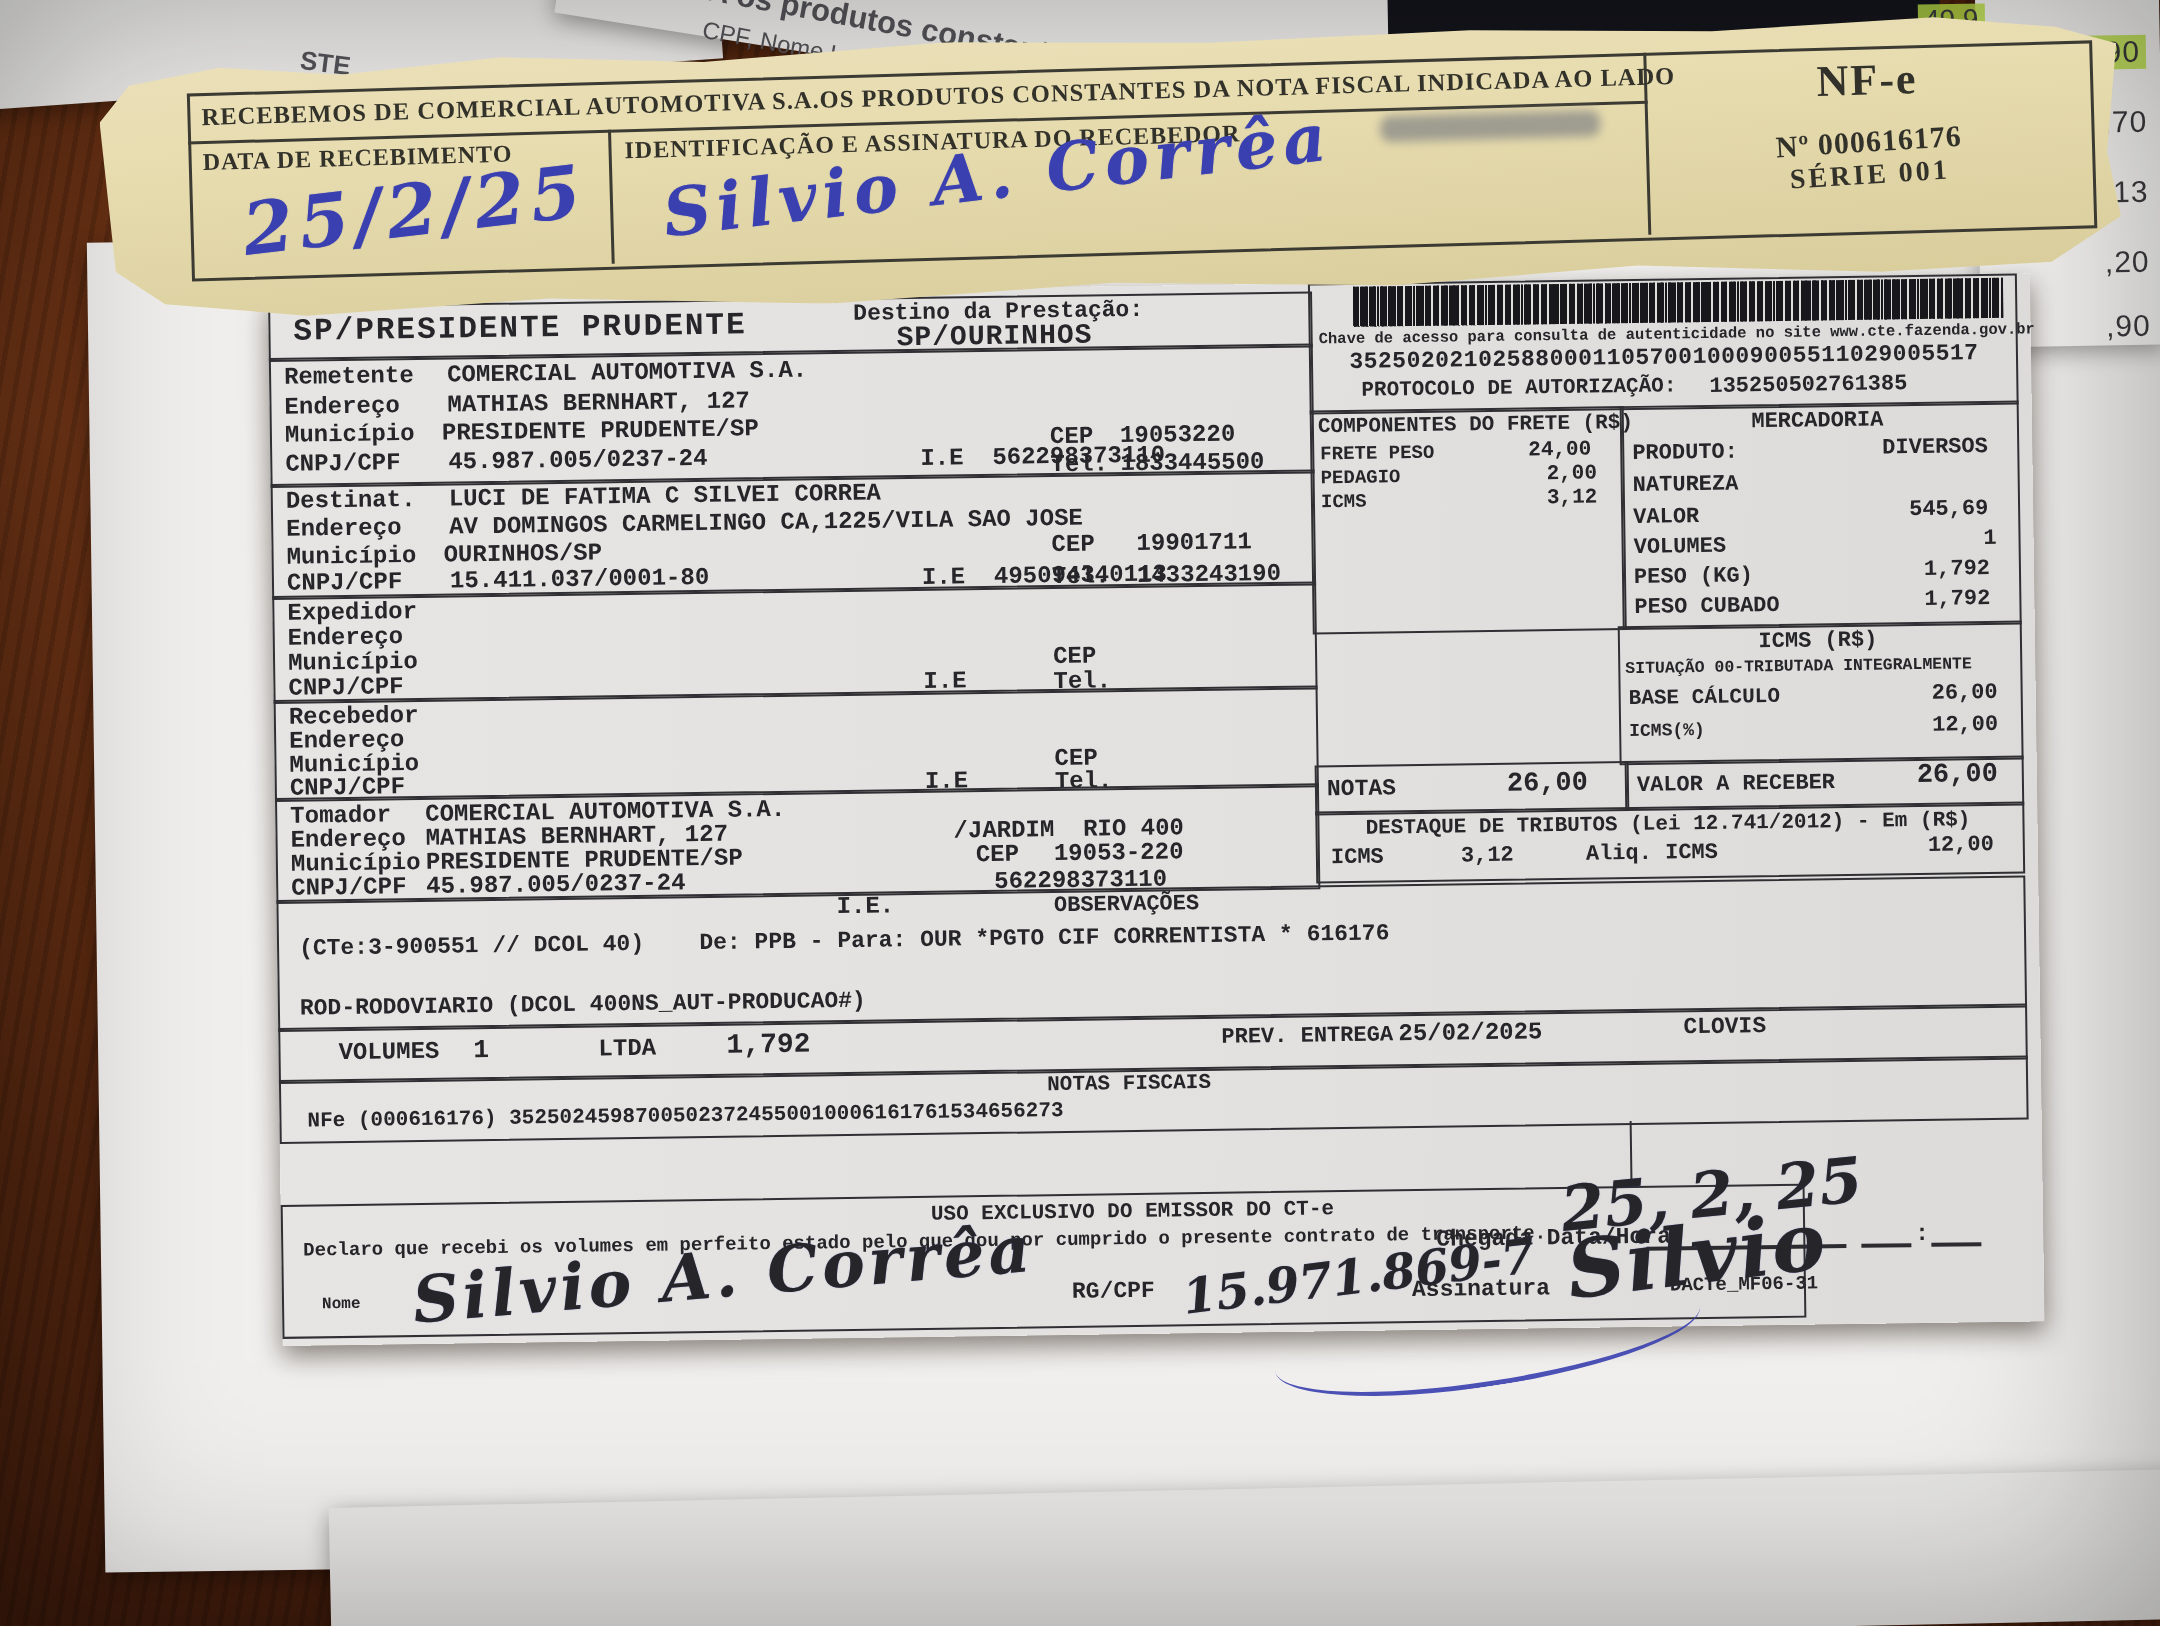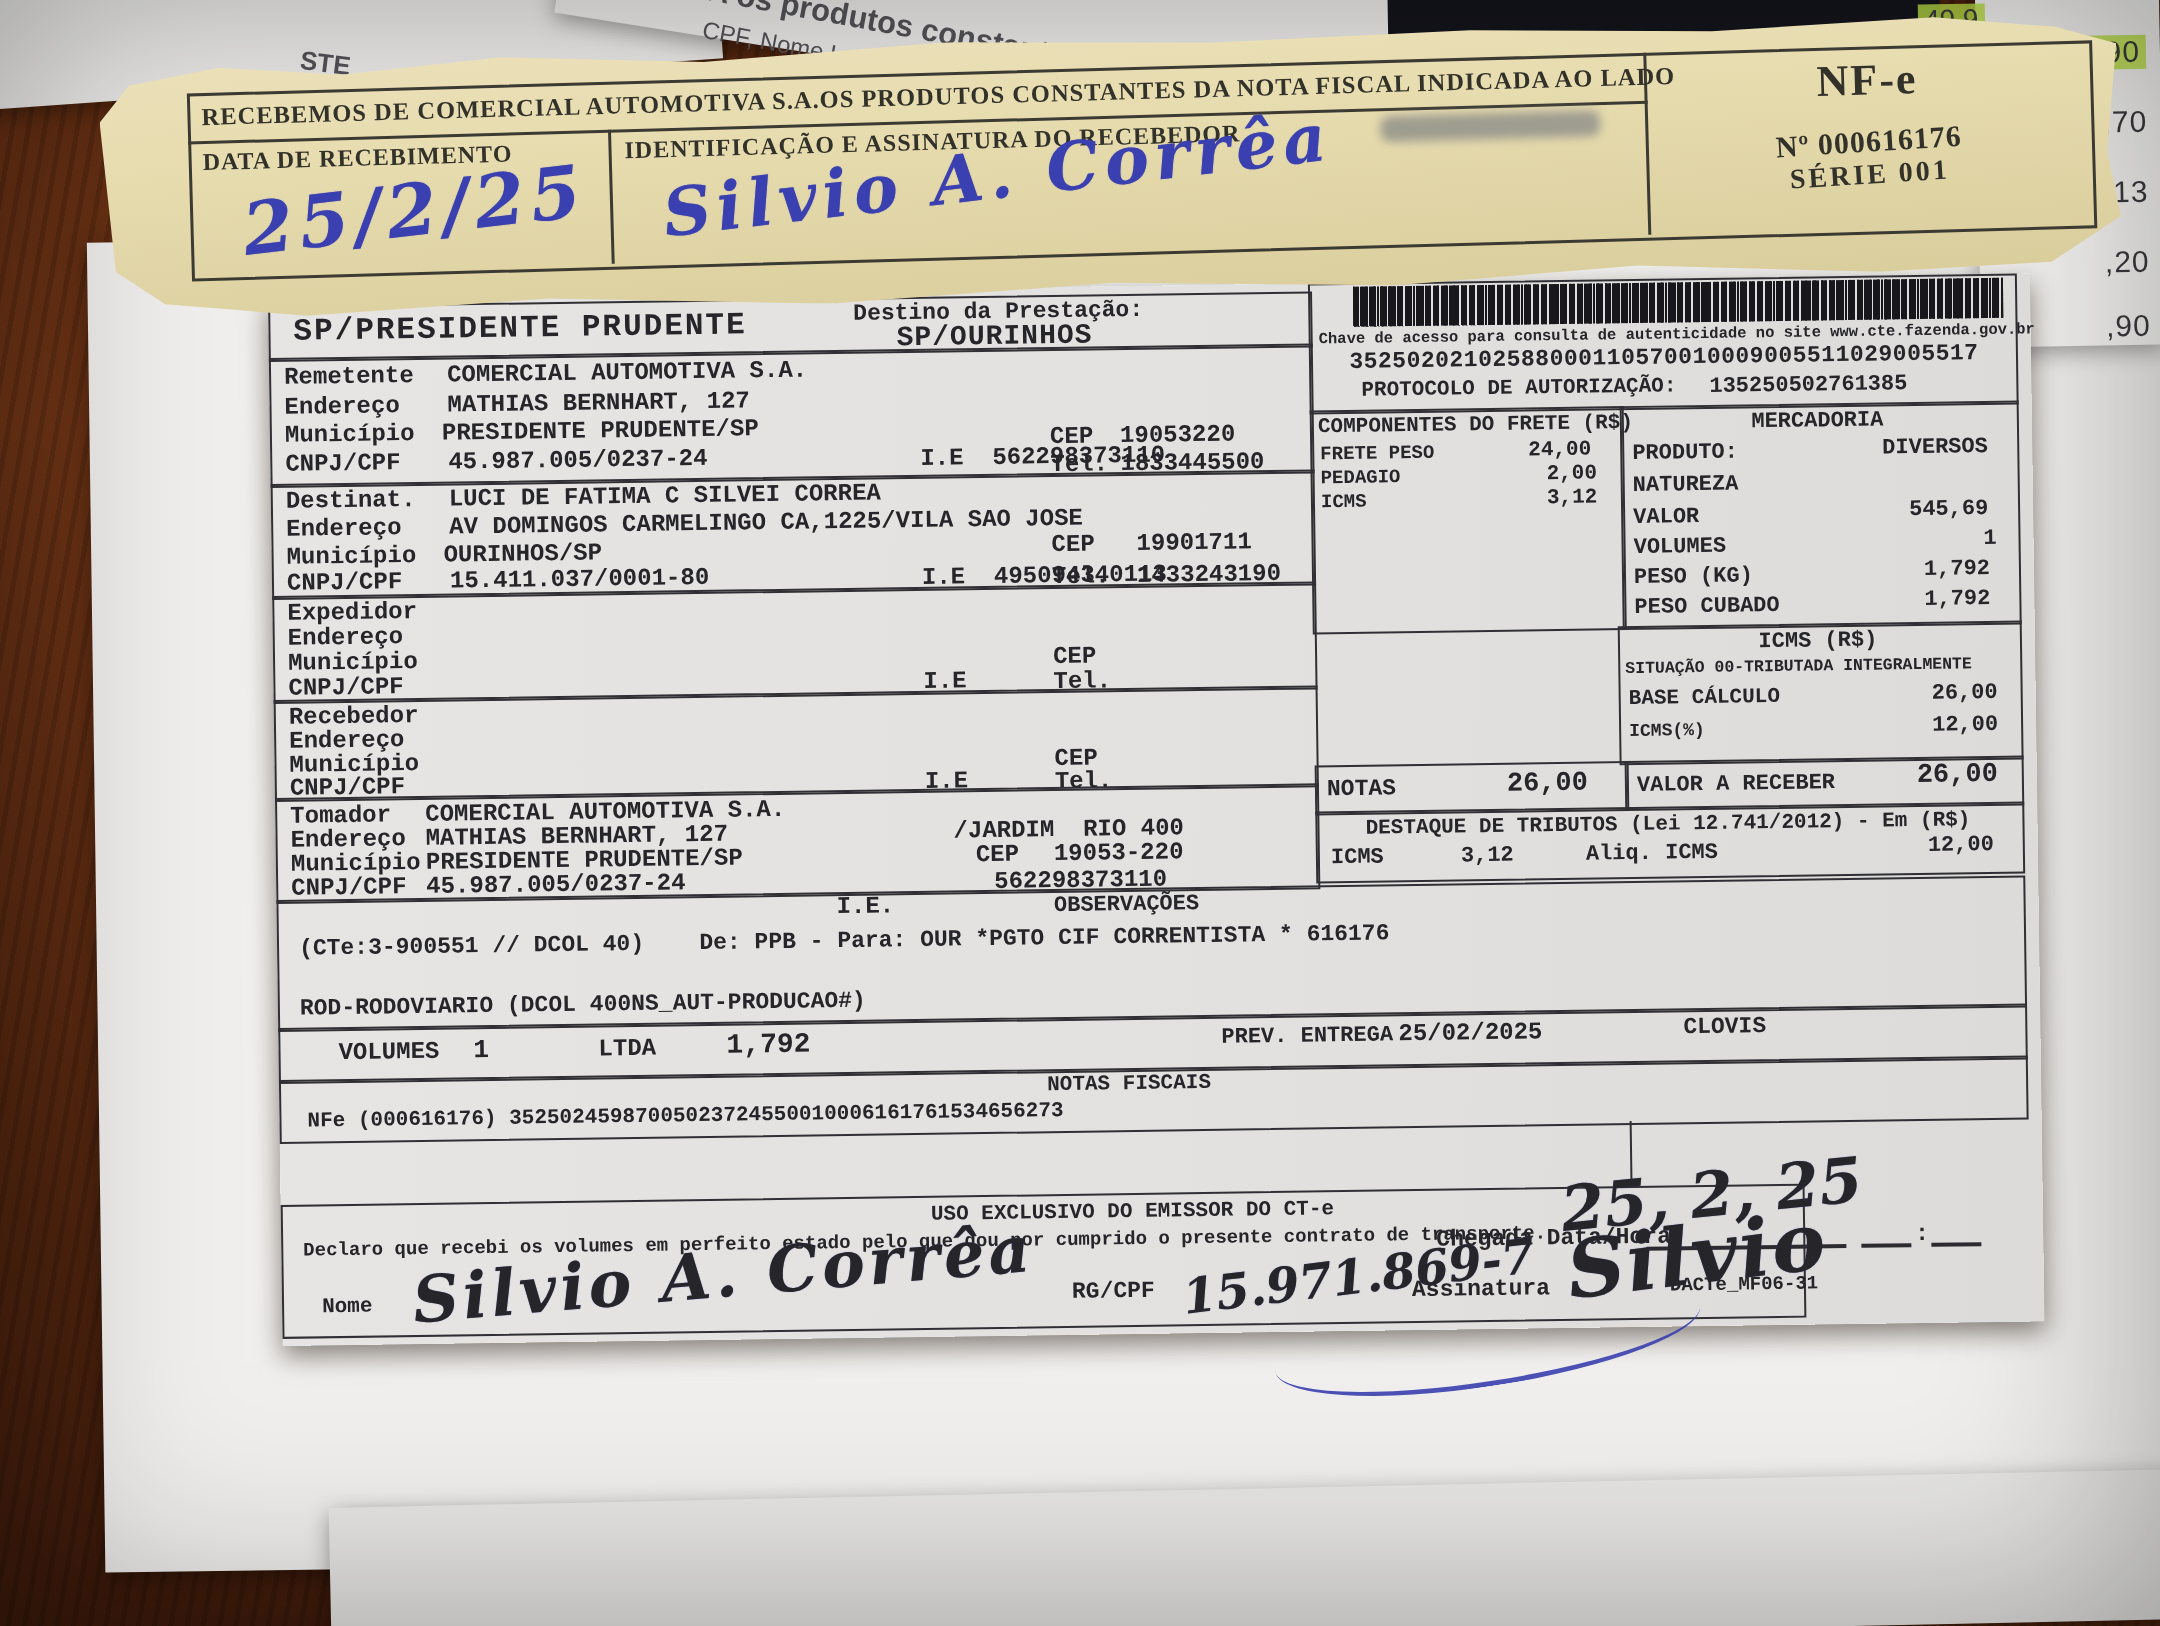--- a/index.html
+++ b/index.html
@@ -220,21 +220,21 @@
 
     <div class="box" style="left:0;top:907px;width:1520px;height:130px;"></div>
     <span class="t" style="left:650px;top:914px;font-size:21px;">USO EXCLUSIVO DO EMISSOR DO CT-e</span>
     <span class="t" style="left:22px;top:942px;font-size:19px;">Declaro que recebi os volumes em perfeito estado pelo que dou por cumprido o presente contrato de transporte.</span>
     <span class="t" style="left:1155px;top:945px;font-size:23px;">Chegada Data/Hora:</span>
     <div class="blank" style="left:1365px;top:968px;width:200px;"></div>
     <div class="blank" style="left:1580px;top:968px;width:50px;"></div>
     <span class="t" style="left:1634px;top:946px;font-size:23px;">:</span>
     <div class="blank" style="left:1650px;top:968px;width:50px;"></div>
     <span class="t hw" style="left:1280px;top:880px;font-size:62px;transform:rotate(-5deg);">25, 2, 25</span>
-    <span class="t" style="left:40px;top:998px;font-size:21px;">Nome</span>
+    <span class="t" style="left:40px;top:998px;font-size:16px;">Nome</span>
     <span class="t hw" style="left:130px;top:945px;font-size:64px;transform:rotate(-4deg);letter-spacing:4px;">Silvio A. Corrêa</span>
     <span class="t" style="left:790px;top:992px;font-size:23px;">RG/CPF</span>
     <span class="t hw" style="left:900px;top:965px;font-size:48px;transform:rotate(-6deg);">15.971.869-7</span>
     <span class="t" style="left:1130px;top:995px;font-size:23px;">Assinatura</span>
     <span class="t hw" style="left:1285px;top:930px;font-size:80px;transform:rotate(-6deg);letter-spacing:2px;">Silvio</span>
     <div class="inkline" style="left:990px;top:1010px;width:430px;height:90px;transform:rotate(-8deg);"></div>
     <span class="t" style="left:1388px;top:996px;font-size:19px;">DACTe_MF06-31</span>
   </div>
 
   <div class="stub">

